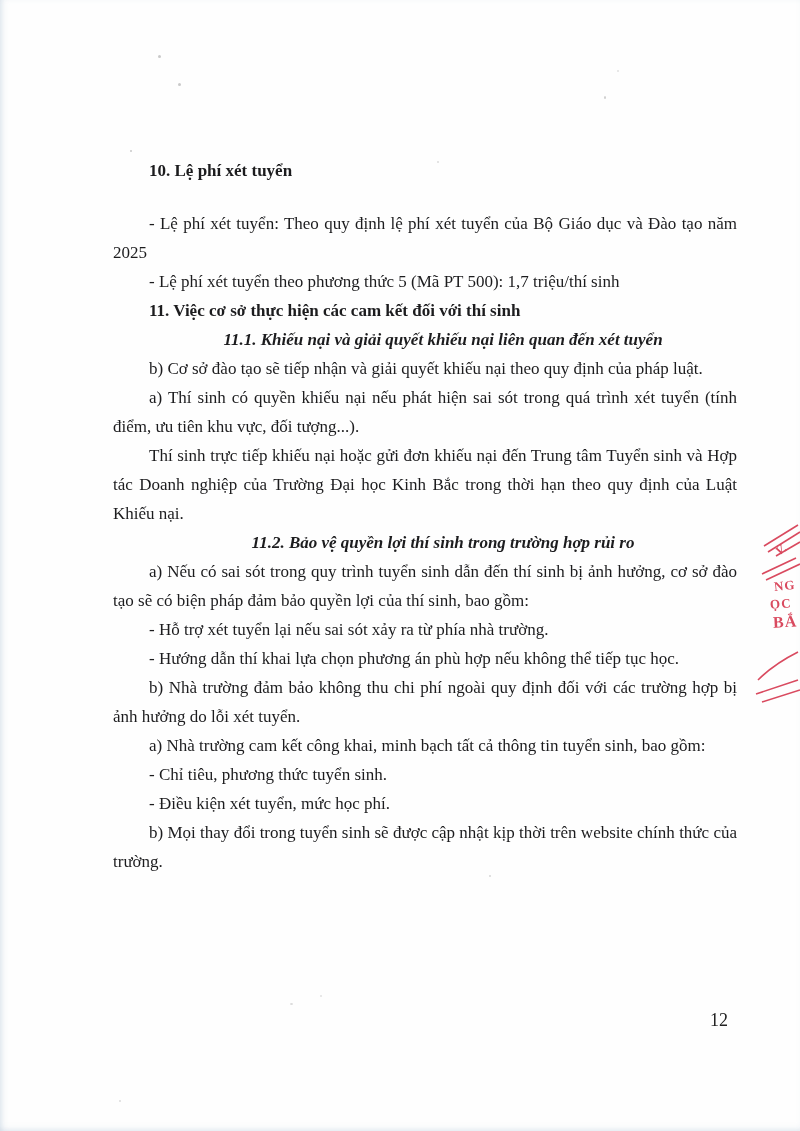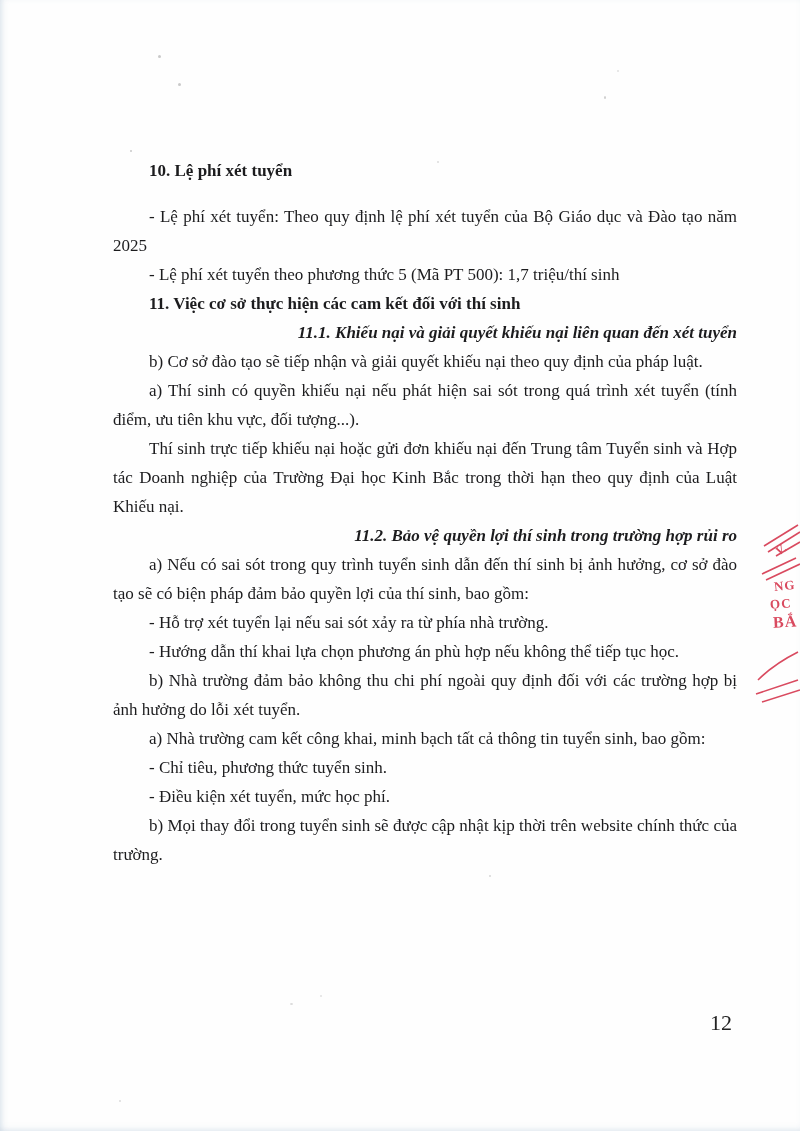--- a/index.html
+++ b/index.html
@@ -26,30 +26,30 @@
     text-align:justify;
   }
   .content p{
     margin:0;
     text-indent:36px;
   }
   .content p.h{
     font-weight:bold;
     text-align:left;
   }
-  .content p.h-gap{margin-bottom:17px;}
+  .content p.h-gap{margin-bottom:24px;}
   .content p.sub{
     font-weight:bold;
     font-style:italic;
-    text-align:right;
+    text-align:center;
   }
   .pagenum{
     position:absolute;
     left:710px;top:1010px;
-    font-size:22px;
+    font-size:18px;
     color:#222;
   }
   
   .stamp{
     position:absolute;
     right:0;top:520px;
     width:50px;height:190px;
     overflow:hidden;
     pointer-events:none;
   }

